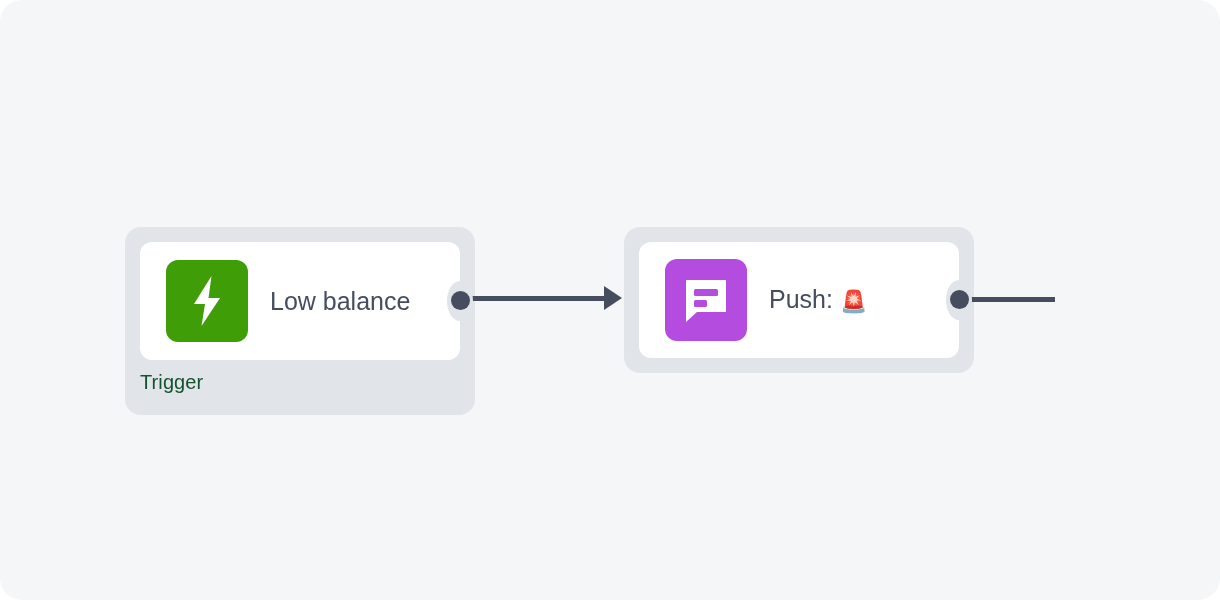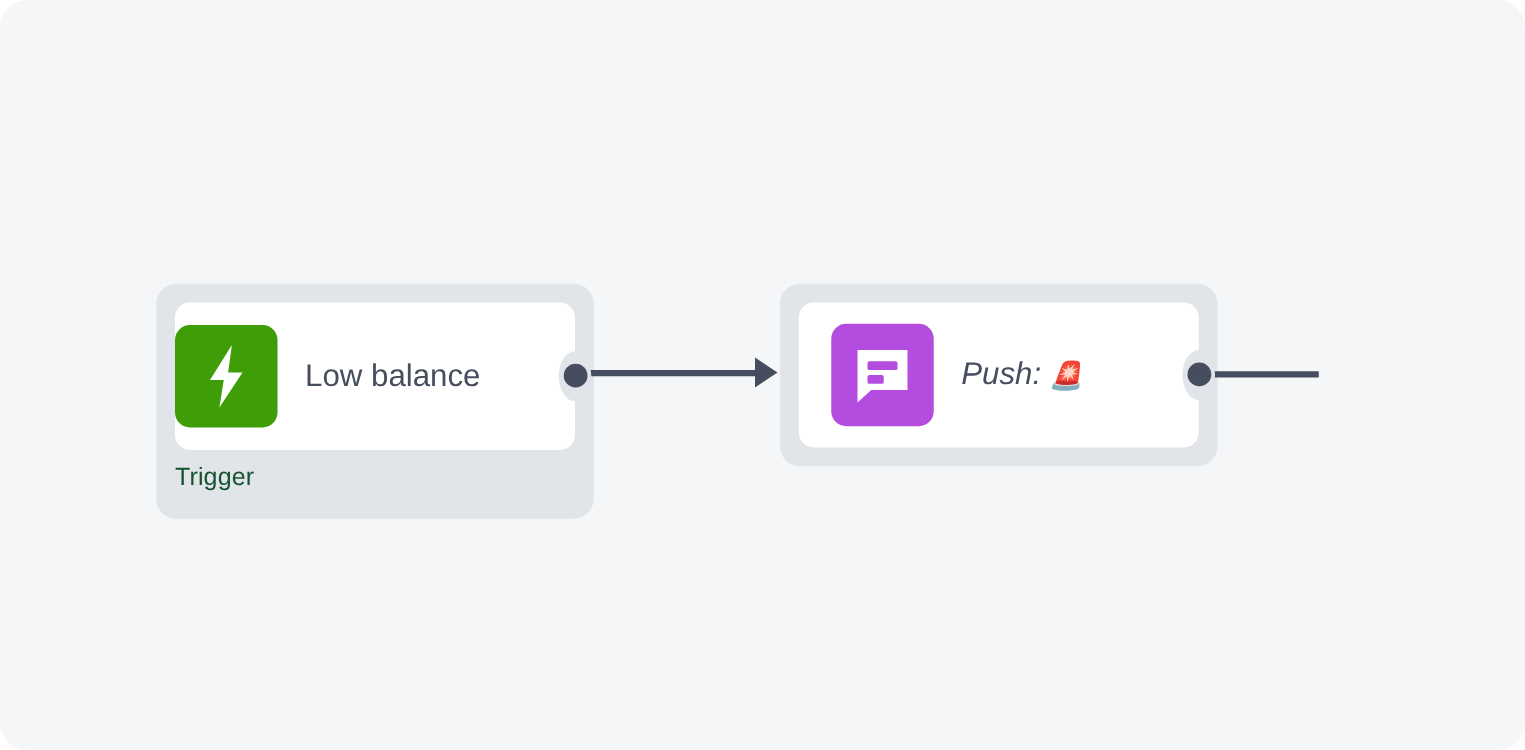--- a/index.html
+++ b/index.html
@@ -47,20 +47,21 @@
     left: 125px;
     top: 227px;
     width: 350px;
     height: 188px;
   }
   #node-trigger .node-card {
     left: 15px;
     top: 15px;
     width: 320px;
     height: 118px;
+    padding-left: 26px;
   }
   .node-footer {
     position: absolute;
     left: 15px;
     top: 144px;
     font-size: 20px;
     color: #14532d;
     letter-spacing: 0.1px;
     white-space: nowrap;
   }
@@ -71,21 +72,20 @@
     top: 227px;
     width: 350px;
     height: 146px;
   }
   #node-push .node-card {
     left: 15px;
     top: 15px;
     width: 320px;
     height: 116px;
     padding-left: 26px;
-    font-style: italic;
   }
 
   
   .icon-tile {
     width: 82px;
     height: 82px;
     border-radius: 12px;
     flex: 0 0 auto;
     display: flex;
     align-items: center;

